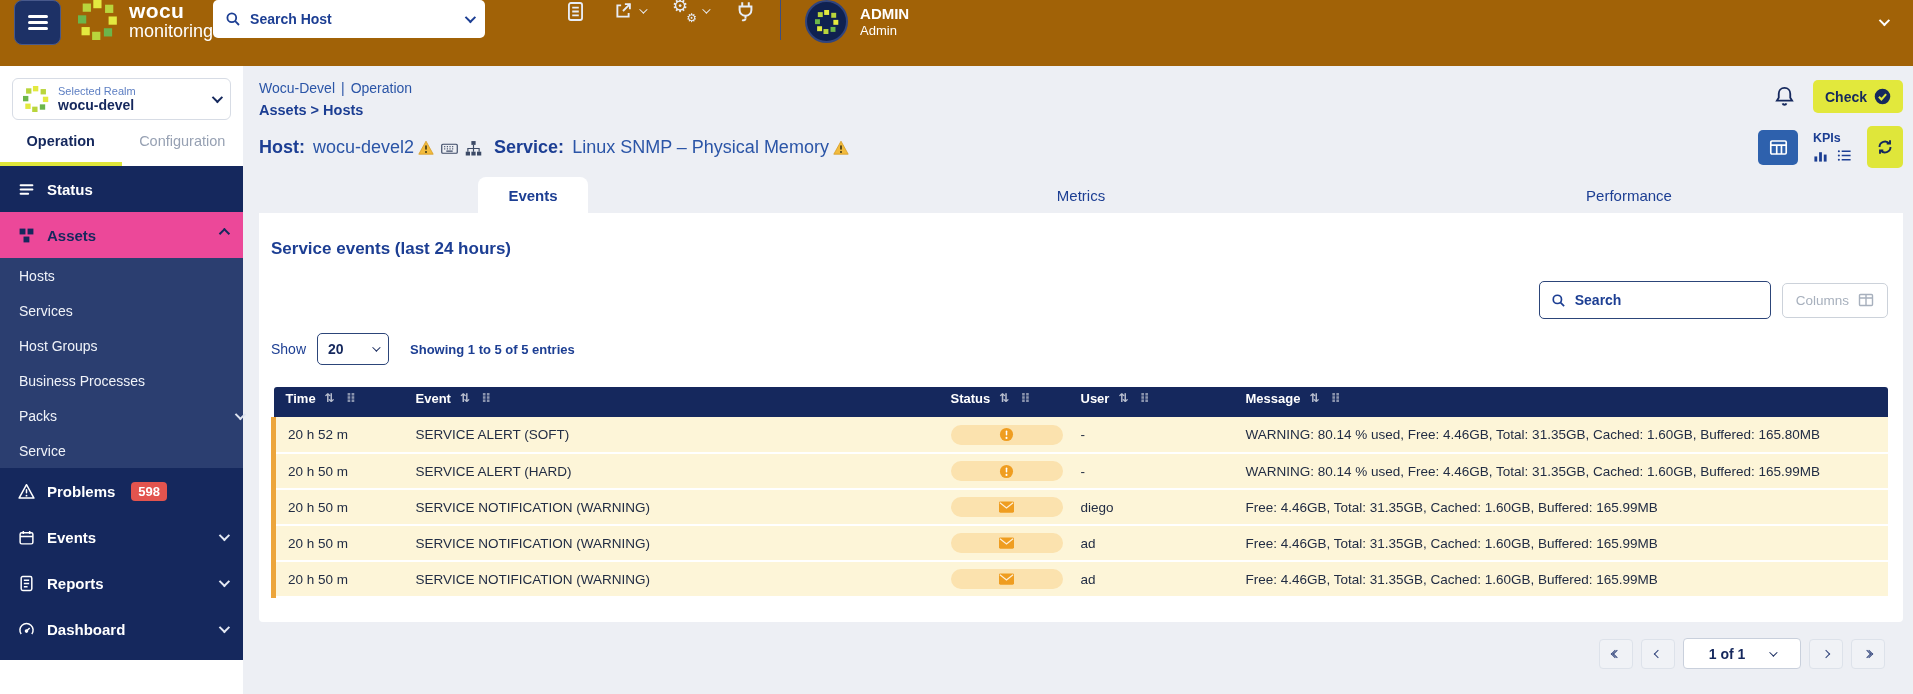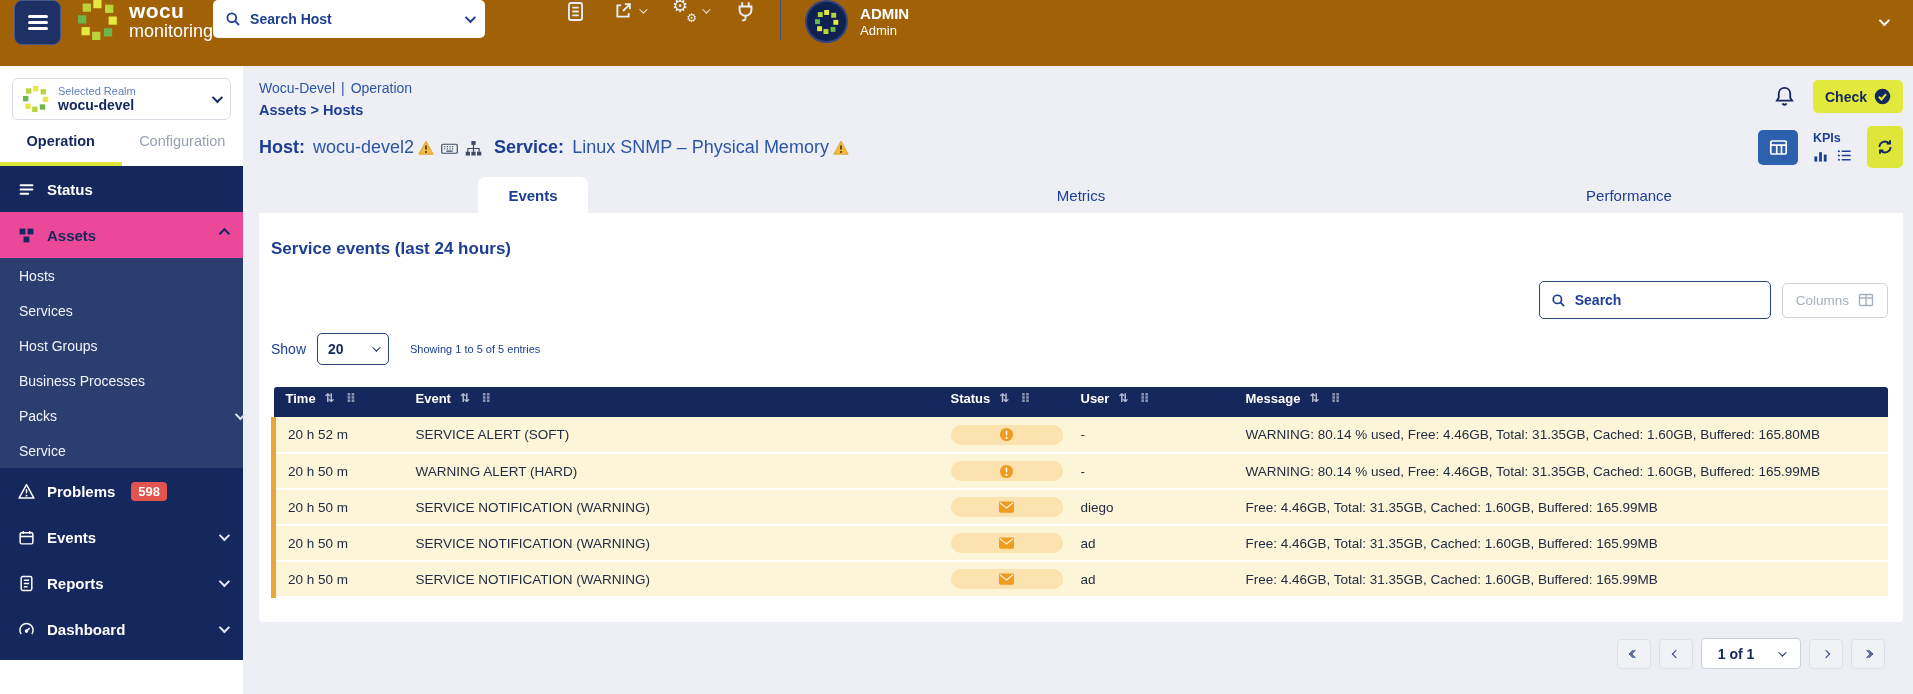--- a/index.html
+++ b/index.html
@@ -92,37 +92,37 @@
   .card-title { padding-top:26px; font-size:17px; font-weight:800; color:#1c3e93; }
   .card-controls { display:flex; justify-content:flex-end; align-items:center; gap:11px; margin-top:22px; }
   .search-box { width:232px; height:38px; border:1px solid #2c4579; border-radius:5px; display:flex; align-items:center; gap:9px; padding:0 11px; color:#1c3e93; }
   .search-box input { border:0; outline:0; flex:1; min-width:0; font-family:inherit; font-size:14px; font-weight:600; color:#1c3e93; }
   .search-box input::placeholder { color:#1c3e93; opacity:1; }
   .columns-btn { height:35px; border:1px solid #ccd2da; background:#fff; border-radius:5px; color:#a7b0bd; font-size:13.5px; display:flex; align-items:center; gap:9px; padding:0 13px; cursor:default; }
   .show-row { display:flex; align-items:center; gap:11px; margin-top:14px; color:#1c3e93; }
   .show-label { font-size:14px; }
   .page-size { width:72px; height:32px; border:1.5px solid #2c4579; border-radius:5px; display:flex; align-items:center; justify-content:space-between; padding:0 10px; font-size:14px; font-weight:600; color:#15285d; cursor:pointer; }
   .page-size .chev { color:#15285d; }
-  .showing-text { font-size:11px; font-weight:400; margin-left:10px; }
+  .showing-text { font-size:13px; font-weight:700; margin-left:10px; }
 
   .events-table { width:100%; border-collapse:collapse; margin-top:22px; table-layout:fixed; }
   .events-table th { background:#15285d; height:30px; padding:0 8px 8px 12px; text-align:left; }
   .events-table th:first-child { border-radius:3px 0 0 0; }
   .events-table th:last-child  { border-radius:0 3px 0 0; }
   .th-inner { display:flex; align-items:center; color:#fff; font-size:13px; font-weight:700; }
   .sort { font-size:12px; color:rgba(255,255,255,.7); margin-left:9px; }
   .grip { font-size:13px; color:rgba(255,255,255,.5); margin-left:11px; letter-spacing:-1px; }
   .events-table td { background:#fdf5d8; height:36px; font-size:13.5px; color:#222d44; padding:0 8px 0 12px; border-bottom:2px solid #fff; white-space:nowrap; overflow:hidden; }
   .events-table tbody td:first-child { border-left:5px solid #eca53b; }
   .status-badge { width:112px; height:20px; background:#fbe2ae; border-radius:10px; display:flex; align-items:center; justify-content:center; }
 
   .pagination { display:flex; justify-content:flex-end; align-items:center; gap:8px; margin-top:16px; padding-right:18px; }
   .pg-btn { width:34px; height:30px; background:#f0f2f6; border:1px solid #dde2ea; border-radius:4px; display:flex; align-items:center; justify-content:center; cursor:pointer; color:#30427a; }
   .pg-btn .chev + .chev { margin-left:-4px; }
-  .pg-select { width:100px; height:31px; background:#fff; border:1px solid #c9d0dc; border-radius:4px; display:flex; align-items:center; justify-content:center; gap:24px; font-weight:700; font-size:14px; color:#15285d; cursor:pointer; }
+  .pg-select { width:118px; height:31px; background:#fff; border:1px solid #c9d0dc; border-radius:4px; display:flex; align-items:center; justify-content:center; gap:24px; font-weight:700; font-size:14px; color:#15285d; cursor:pointer; }
   .pg-select .chev { color:#15285d; }
 </style>
 </head>
 <body>
 
 <svg width="0" height="0" style="position:absolute" aria-hidden="true">
   <defs>
     <g id="sq-pattern">
       <rect x="13" y="0" width="7" height="7" fill="#e3e93f"></rect>
       <rect x="23" y="4" width="7" height="7" fill="#b9d53c"></rect>
@@ -508,21 +508,21 @@
                     <rect x="7.2" y="3.6" width="1.6" height="5.4" rx="0.8" fill="#fff"></rect>
                     <circle cx="8" cy="11.6" r="1.1" fill="#fff"></circle>
                   </svg>
                 </span>
               </td>
             <td>-</td>
             <td>WARNING: 80.14 % used, Free: 4.46GB, Total: 31.35GB, Cached: 1.60GB, Buffered: 165.80MB</td>
           </tr>
           <tr>
             <td>20 h 50 m</td>
-            <td>WARNING ALERT (HARD)</td>
+            <td>SERVICE ALERT (HARD)</td>
             <td>
                 <span class="status-badge">
                   <svg viewBox="0 0 16 16" width="15" height="15">
                     <circle cx="8" cy="8" r="7" fill="#ef9d20"></circle>
                     <rect x="7.2" y="3.6" width="1.6" height="5.4" rx="0.8" fill="#fff"></rect>
                     <circle cx="8" cy="11.6" r="1.1" fill="#fff"></circle>
                   </svg>
                 </span>
               </td>
             <td>-</td>

